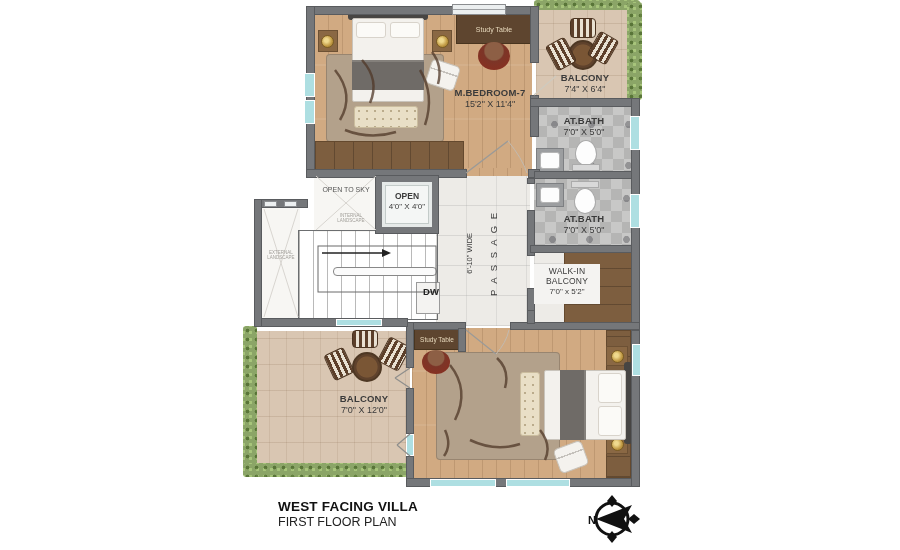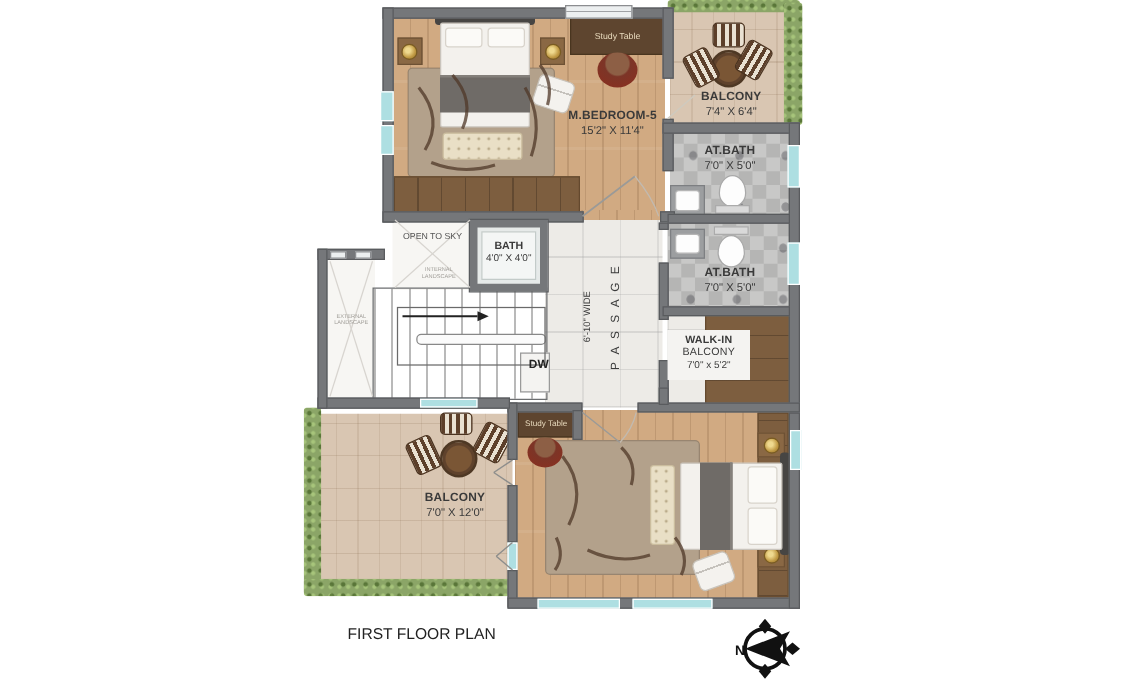--- a/index.html
+++ b/index.html
@@ -246,58 +246,59 @@
       <circle cx="612" cy="519" r="16" fill="none" stroke="#111" stroke-width="3"></circle>
       <polygon points="612,495 617,501 612,507 607,501" fill="#111"></polygon>
       <polygon points="612,531 617,537 612,543 607,537" fill="#111"></polygon>
       <polygon points="628,519 634,514 640,519 634,524" fill="#111"></polygon>
       <polygon points="596,519 632,505 624,519 632,533" fill="#111"></polygon>
       <text x="588" y="524" font-size="11" font-weight="bold" fill="#111" font-family="Liberation Sans, sans-serif">N</text>
     </g>
   </svg>
 
   <div class="lbl" style="left:428px;top:88px;width:124px;">
-    <div class="nm">M.BEDROOM-5</div>
+    <div class="nm">M.BEDROOM-7</div>
     <div class="dm">15'2" X 11'4"</div>
   </div>
   <div class="lbl" style="left:545px;top:73px;width:80px;">
     <div class="nm">BALCONY</div>
     <div class="dm">7'4" X 6'4"</div>
   </div>
   <div class="lbl" style="left:543px;top:116px;width:82px;">
     <div class="nm">AT.BATH</div>
     <div class="dm">7'0" X 5'0"</div>
   </div>
   <div class="lbl" style="left:543px;top:214px;width:82px;">
     <div class="nm">AT.BATH</div>
     <div class="dm">7'0" X 5'0"</div>
   </div>
   <div class="lbl" style="left:534px;top:267px;width:66px;font-size:8.5px;">
-    <div class="nm" style="font-size:8.5px;font-weight:700;">WALK-IN</div>
+    <div class="nm" style="font-size:8.5px;font-weight:400;">WALK-IN</div>
     <div class="nm" style="font-size:8.5px;font-weight:400;">BALCONY</div>
     <div class="dm" style="font-size:8px;">7'0" x 5'2"</div>
   </div>
   <div class="lbl" style="left:378px;top:192px;width:58px;">
-    <div style="font-size:8.5px;font-weight:700;">BATH</div>
+    <div style="font-size:8.5px;font-weight:700;">OPEN</div>
     <div style="font-size:8px;">4'0" X 4'0"</div>
   </div>
   <div class="lbl" style="left:314px;top:186px;width:64px;font-size:7px;color:#555;">OPEN TO SKY</div>
   <div class="lbl tiny" style="left:330px;top:213px;width:42px;">
     <div>INTERNAL</div>
     <div>LANDSCAPE</div>
   </div>
   <div class="lbl tiny" style="left:262px;top:250px;width:38px;">
     <div>EXTERNAL</div>
     <div>LANDSCAPE</div>
   </div>
   <div class="lbl rot" style="left:439px;top:248px;width:110px;font-size:9.5px;letter-spacing:2px;color:#3a3a3a;">P A S S A G E</div>
   <div class="lbl rot" style="left:425px;top:249px;width:90px;font-size:7.5px;color:#3a3a3a;">6'-10" WIDE</div>
   <div class="lbl" style="left:420px;top:287px;width:22px;font-size:9.5px;font-weight:700;color:#222;">DW</div>
   <div class="lbl" style="left:322px;top:394px;width:84px;">
     <div class="nm">BALCONY</div>
     <div class="dm">7'0" X 12'0"</div>
   </div>
 
   <div class="titleblock">
+    <div class="t1">WEST FACING VILLA</div>
     <div class="t2">FIRST FLOOR PLAN</div>
   </div>
 
 </div>
 
 </body></html>

